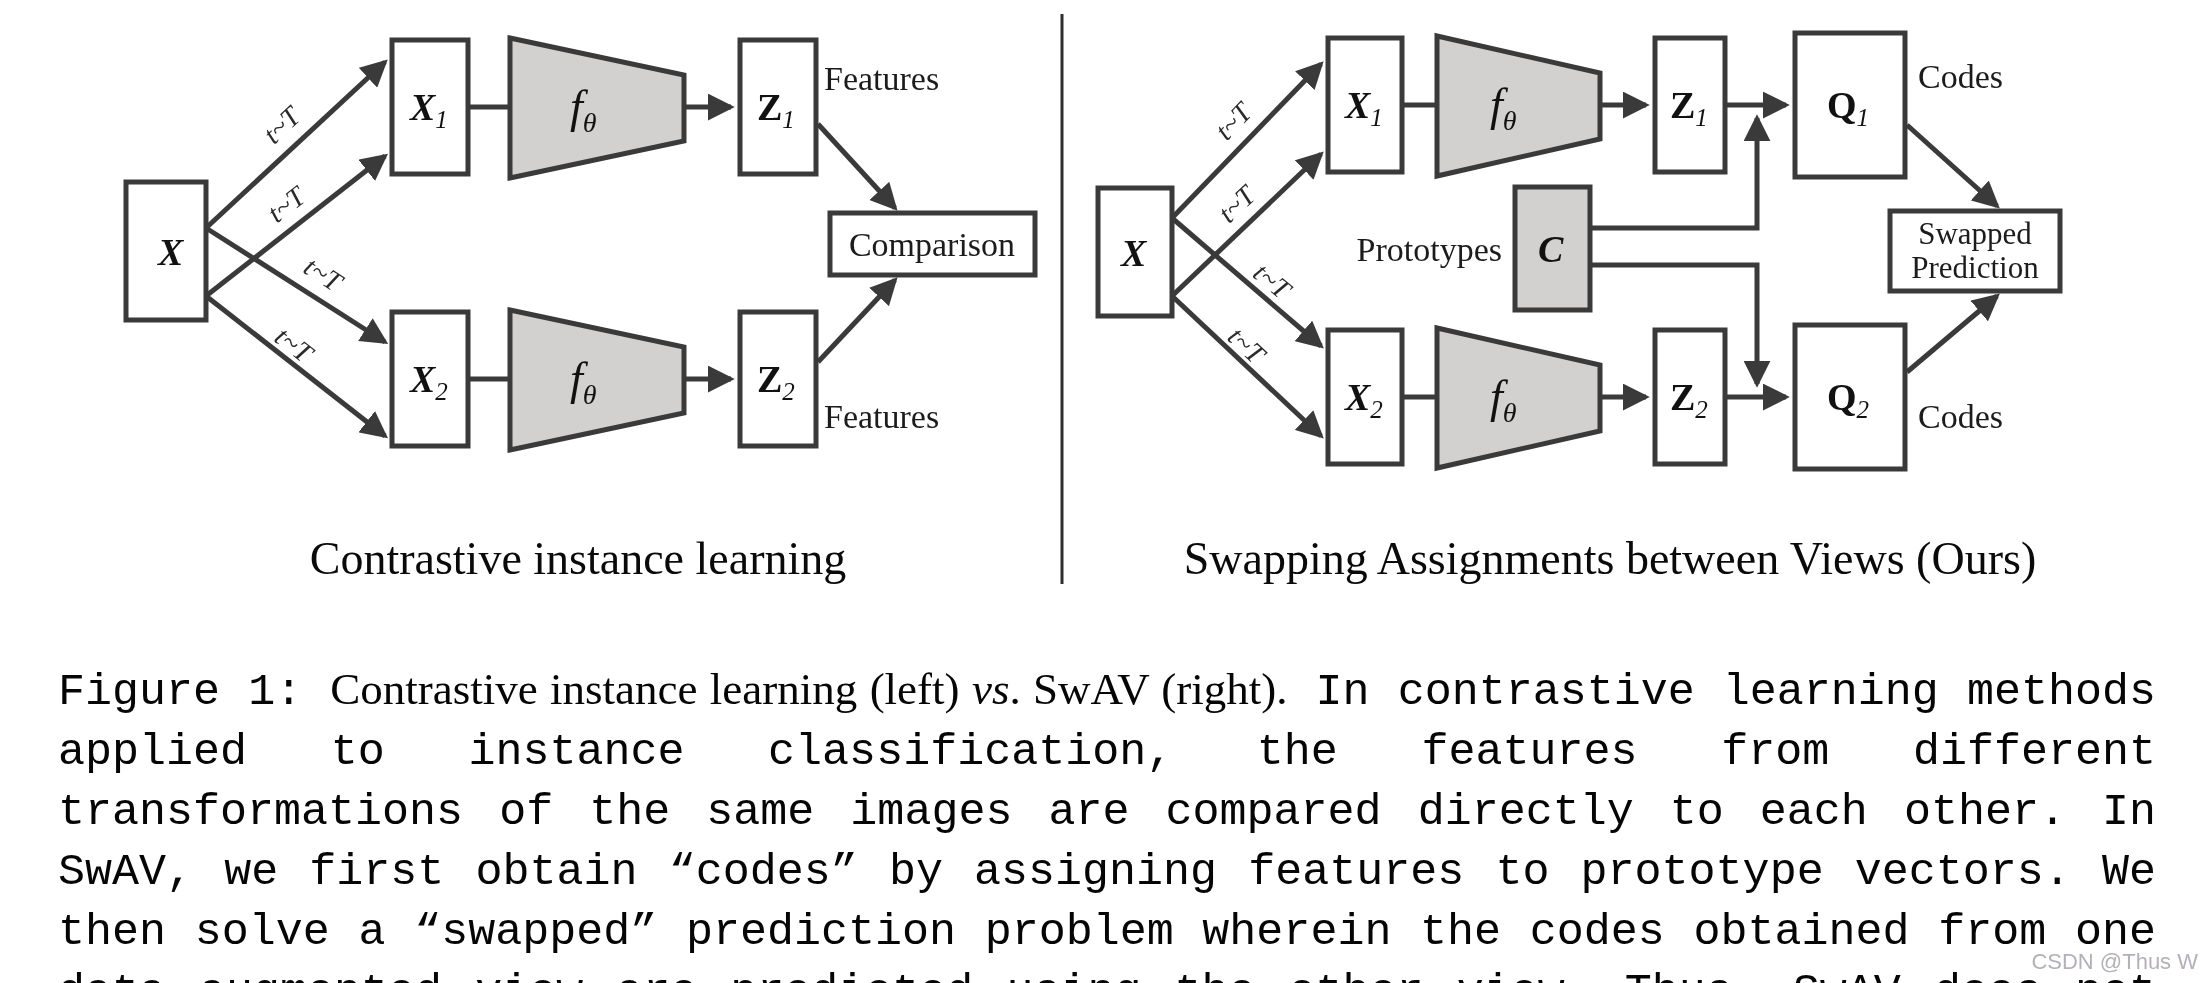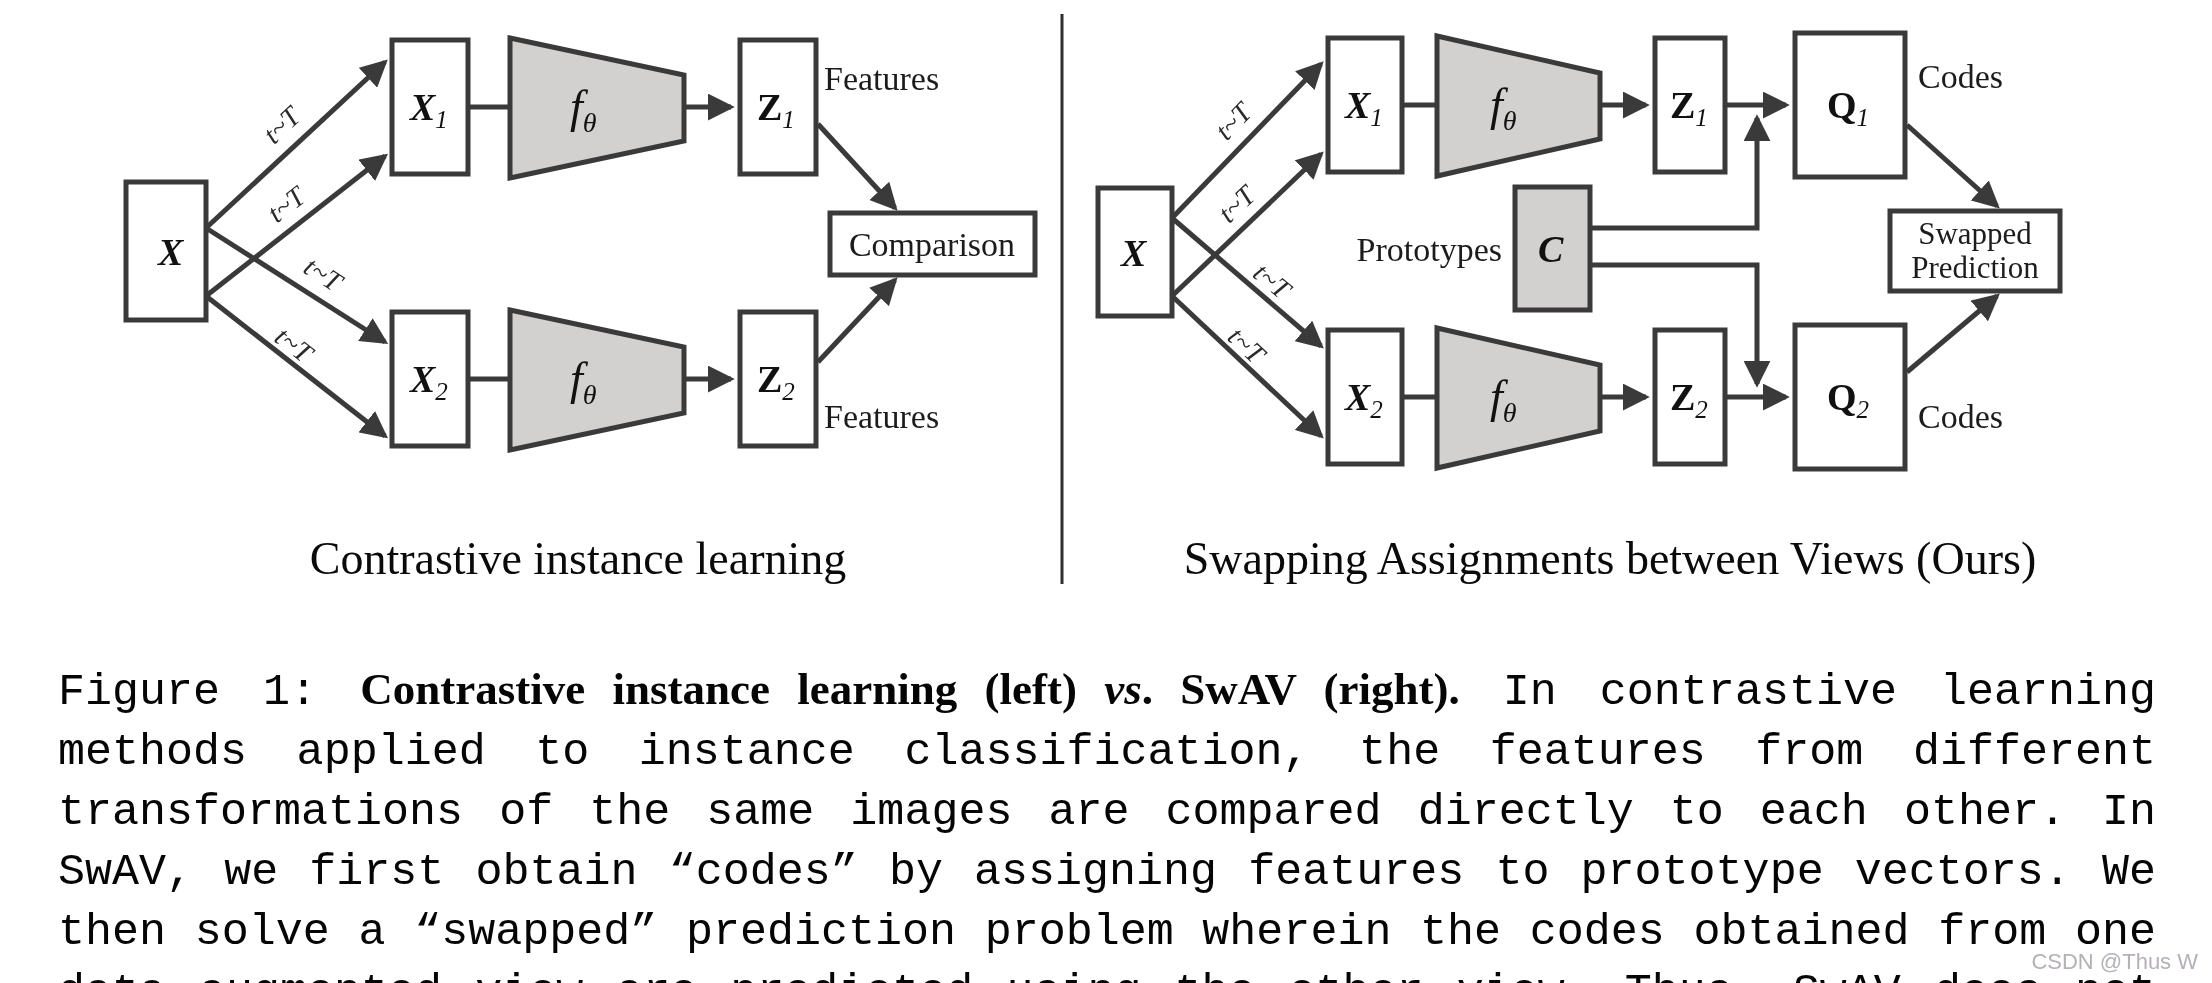--- a/index.html
+++ b/index.html
@@ -21,22 +21,22 @@
   .shape{fill:#ffffff;stroke:#3a3a3a;stroke-width:5;}
   .gshape{fill:#d3d0d0;stroke:#3a3a3a;stroke-width:5;}
   .wire{stroke:#3a3a3a;stroke-width:5;fill:none;}
   .divider{stroke:#2e2e2e;stroke-width:3;}
 
   
   .fig-caption{position:absolute;left:58px;right:56px;top:616px;
     font-family:"Liberation Serif",serif;font-size:45px;line-height:57px;
     text-align:justify;color:#050505;}
   .seg-regular{font-weight:normal;font-family:Liberation Mono, monospace;}
-  .seg-bold{font-weight:bold;}
-  .seg-bolditalic{font-weight:bold;font-style:italic;}
+  .seg-bold{font-weight:normal;}
+  .seg-bolditalic{font-weight:normal;font-style:italic;}
 
   .watermark{position:absolute;right:14px;bottom:8px;
     font-family:"Liberation Sans",sans-serif;font-size:22px;color:#b5afba;}
 </style>
 </head>
 <body>
 
 <div class="page">
 
   <svg width="2212" height="608" viewBox="0 0 2212 608">

